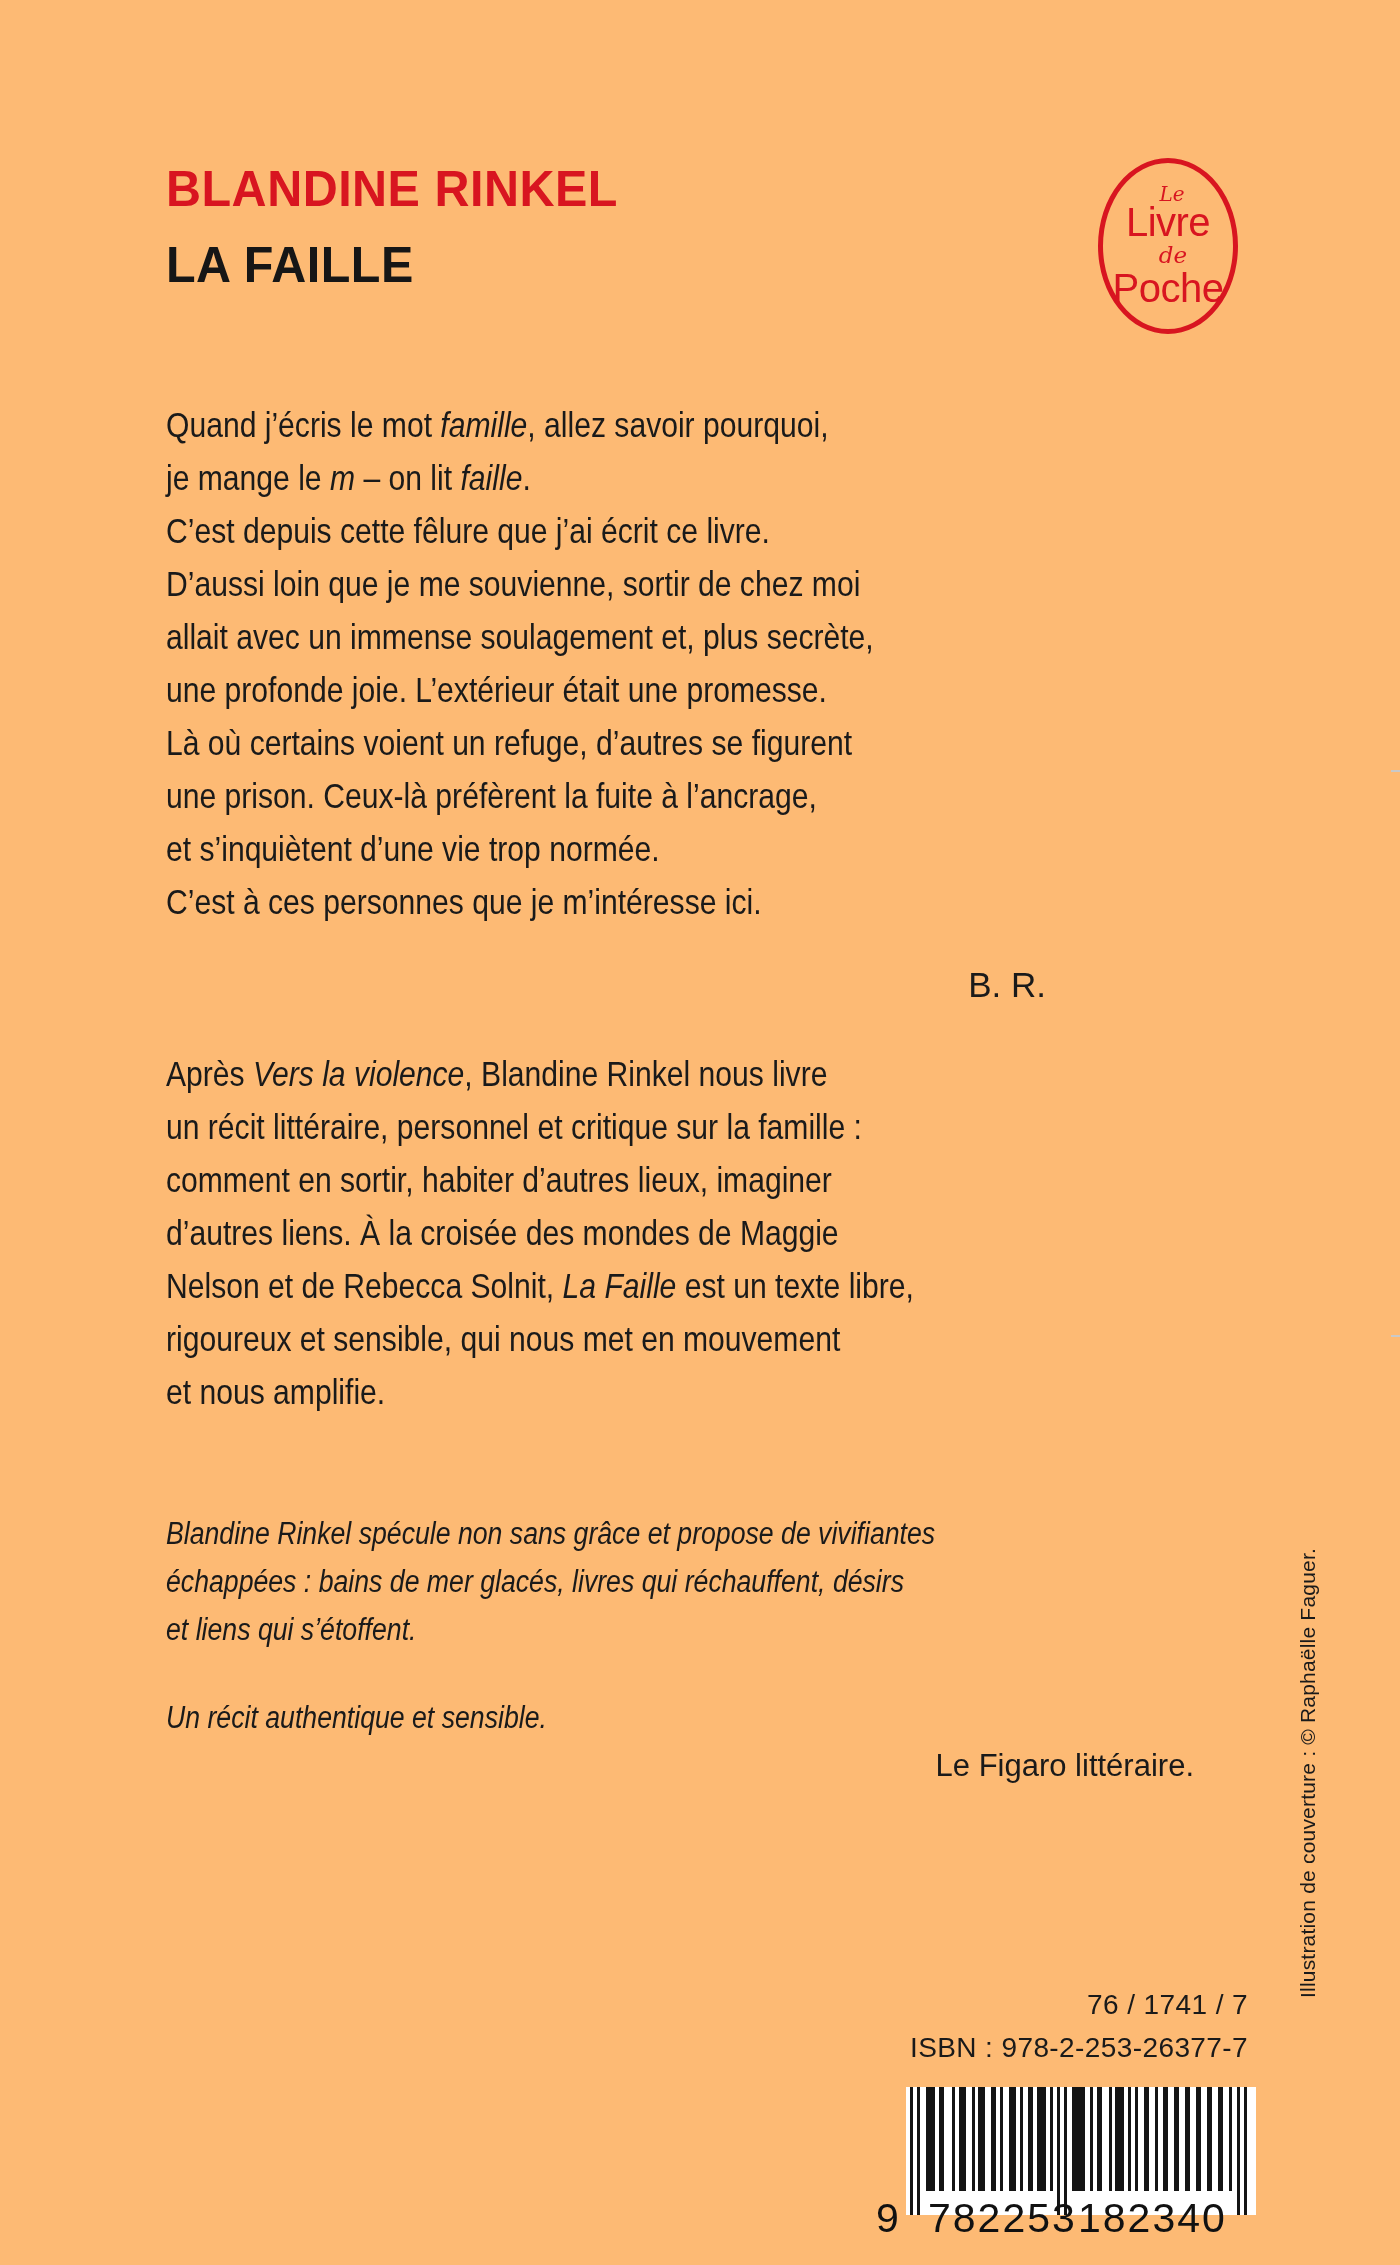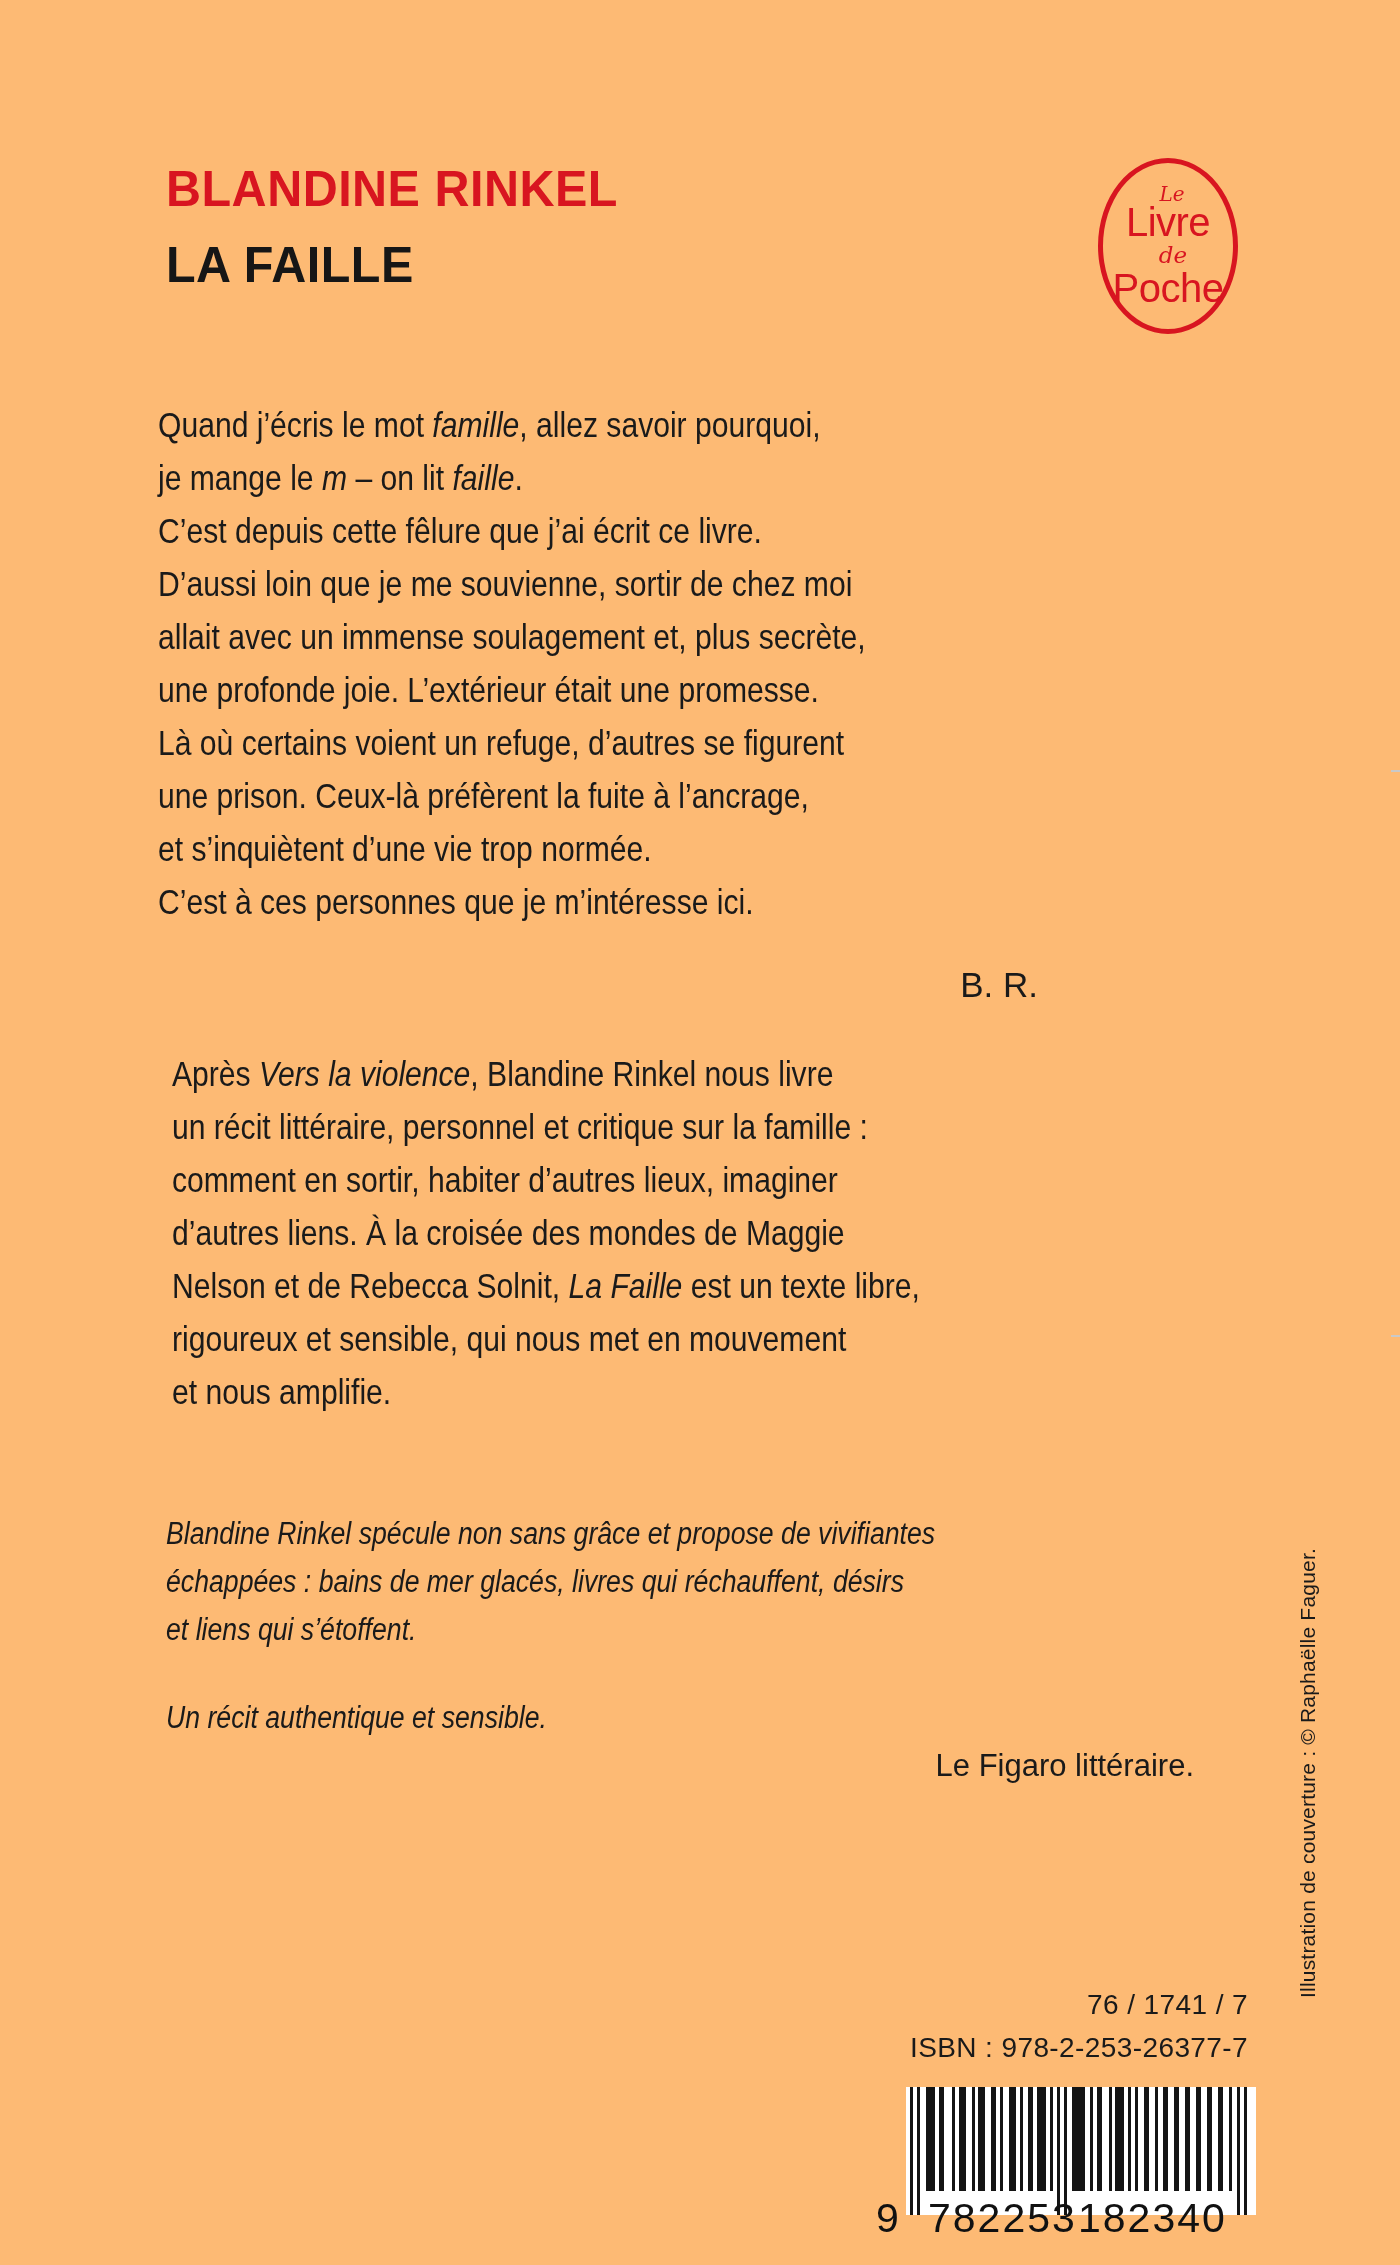--- a/index.html
+++ b/index.html
@@ -117,37 +117,37 @@
     color: #1a1a1a;
   }
   .narrow {
     transform: scaleX(0.86);
     transform-origin: left top;
     width: 116%;
   }
 
   .quote-block {
     position: absolute;
-    left: 158px;
+    left: 166px;
     top: 398px;
     width: 1010px;
   }
   .quote-block p {
     margin: 0;
     white-space: nowrap;
   }
   .signature {
     margin-top: 30px !important;
     text-align: right;
     padding-right: 130px;
   }
 
   .synopsis-block {
     position: absolute;
-    left: 172px;
+    left: 166px;
     top: 1047px;
     width: 1010px;
   }
   .synopsis-block p {
     margin: 0;
     white-space: nowrap;
   }
 
   .press-block {
     position: absolute;

